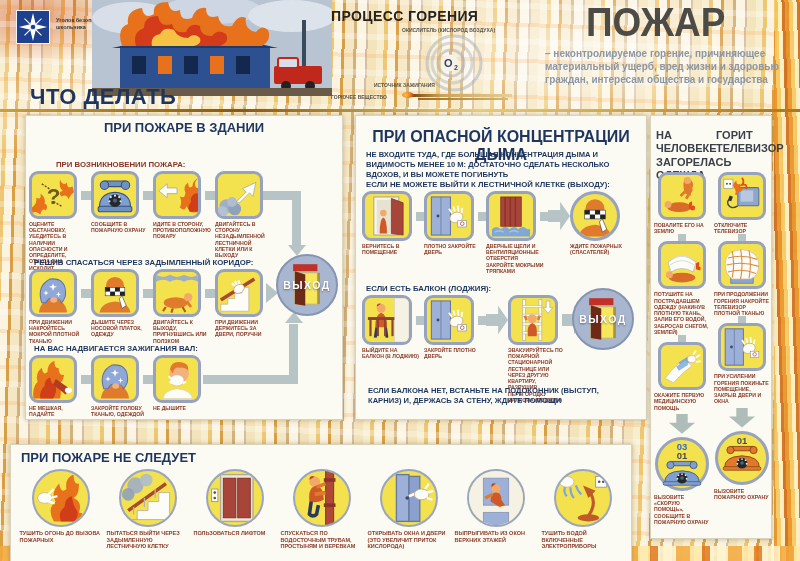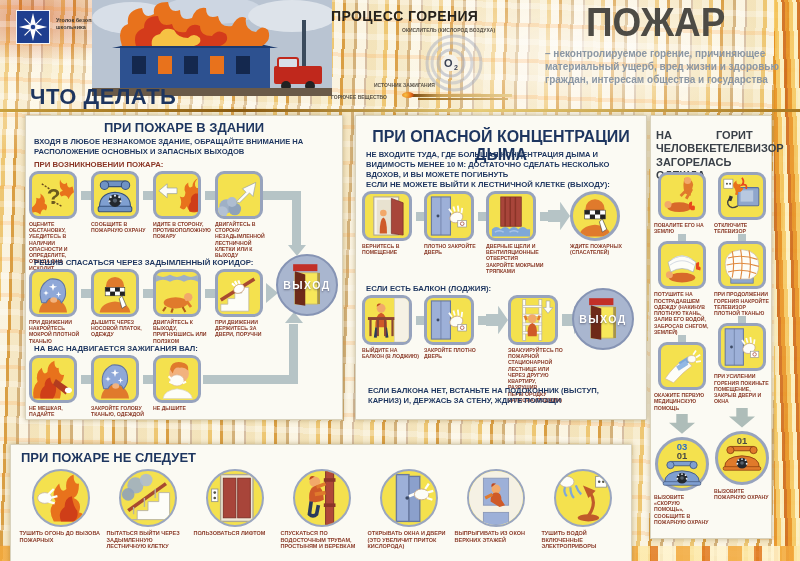--- a/index.html
+++ b/index.html
@@ -55,21 +55,21 @@
   .what-to-do{position:absolute;left:30px;top:84px;font-size:22px;font-weight:800;color:#1d355f;letter-spacing:.5px;}
   
   .panel{position:absolute;background:#fbfaf3;border:1px solid #d9d2bc;box-shadow:0 0 5px rgba(120,90,30,.4);}
   #panel-building{left:25px;top:115px;width:318px;height:305px;}
   #panel-smoke{left:355px;top:115px;width:292px;height:305px;}
   #panel-right{left:650px;top:115px;width:122px;height:424px;}
   #panel-donts{left:10px;top:424px;width:622px;height:121px;margin-top:20px;}
   .p-title{position:absolute;left:0;right:0;text-align:center;font-size:13px;font-weight:800;color:#1d355f;}
   .p-intro{position:absolute;font-size:7.6px;font-weight:bold;color:#1d355f;line-height:1.32;}
   .row-h{position:absolute;font-size:7.8px;font-weight:bold;}
-  .row-h.maroon{color:#8a3525;}
+  .row-h.maroon{color:#8a3525;margin-left:22px;}
   .row-h.navy{color:#1d355f;}
   .note{position:absolute;font-size:7.6px;font-weight:bold;color:#1d355f;line-height:1.35;}
   
   .srow{position:absolute;display:flex;align-items:flex-start;}
   .step{width:52px;flex:none;}
   .step.m{width:54px;}
   .tile{width:48px;height:48px;background:#f4e14e;border:3px solid #97a3bd;border-radius:9px;overflow:hidden;}
   .step.m .tile{width:50px;height:50px;}
   .tile.circ{border-radius:50%;}
   .tile svg{display:block;width:100%;height:100%;}
@@ -176,21 +176,20 @@
       <div class="head"></div>
   </div>
   <div class="fuel-label">ГОРЮЧЕЕ ВЕЩЕСТВО</div>
 
   <div class="pozhar">ПОЖАР</div>
   <div class="pozhar-def">– неконтролируемое горение, причиняющее материальный ущерб, вред жизни и здоровью граждан, интересам общества и государства</div>
   <div class="what-to-do">ЧТО ДЕЛАТЬ</div>
 
   <div class="panel" id="panel-building">
     <div class="p-title" style="top:4px">ПРИ ПОЖАРЕ В ЗДАНИИ</div>
-    <div class="p-intro" style="left:8px;top:21px;width:300px">ВХОДЯ В ЛЮБОЕ НЕЗНАКОМОЕ ЗДАНИЕ, ОБРАЩАЙТЕ ВНИМАНИЕ НА РАСПОЛОЖЕНИЕ ОСНОВНЫХ И ЗАПАСНЫХ ВЫХОДОВ</div>
     <div class="row-h maroon" style="left:8px;top:44px">ПРИ ВОЗНИКНОВЕНИИ ПОЖАРА:</div>
     <div class="srow" id="b-row1" style="left:3px;top:55px">
         <div class="step ">
           <div class="tile ">
             <svg viewBox="0 0 60 60" preserveAspectRatio="xMidYMid meet">
               <path d="M0 48 Q8 42 6 34 Q14 38 12 28 Q20 34 18 42 Q24 44 20 52 Q14 48 12 58 Q6 52 0 56 Z" fill="#e8721c"></path>
               <path d="M58 18 Q50 22 50 12 Q44 18 40 8 Q38 20 44 24 Q36 26 42 32 Q50 28 52 36 Q56 28 60 26 Z" fill="#e8721c"></path>
               <text x="21" y="43" font-size="32" font-weight="bold" fill="#6b5a1e" font-family="Liberation Sans, sans-serif">?</text>
               <path d="M14 14 L26 22 M42 46 L32 40" stroke="#6b4a1e" stroke-width="2" stroke-dasharray="3 2" fill="none"></path>
             </svg>

